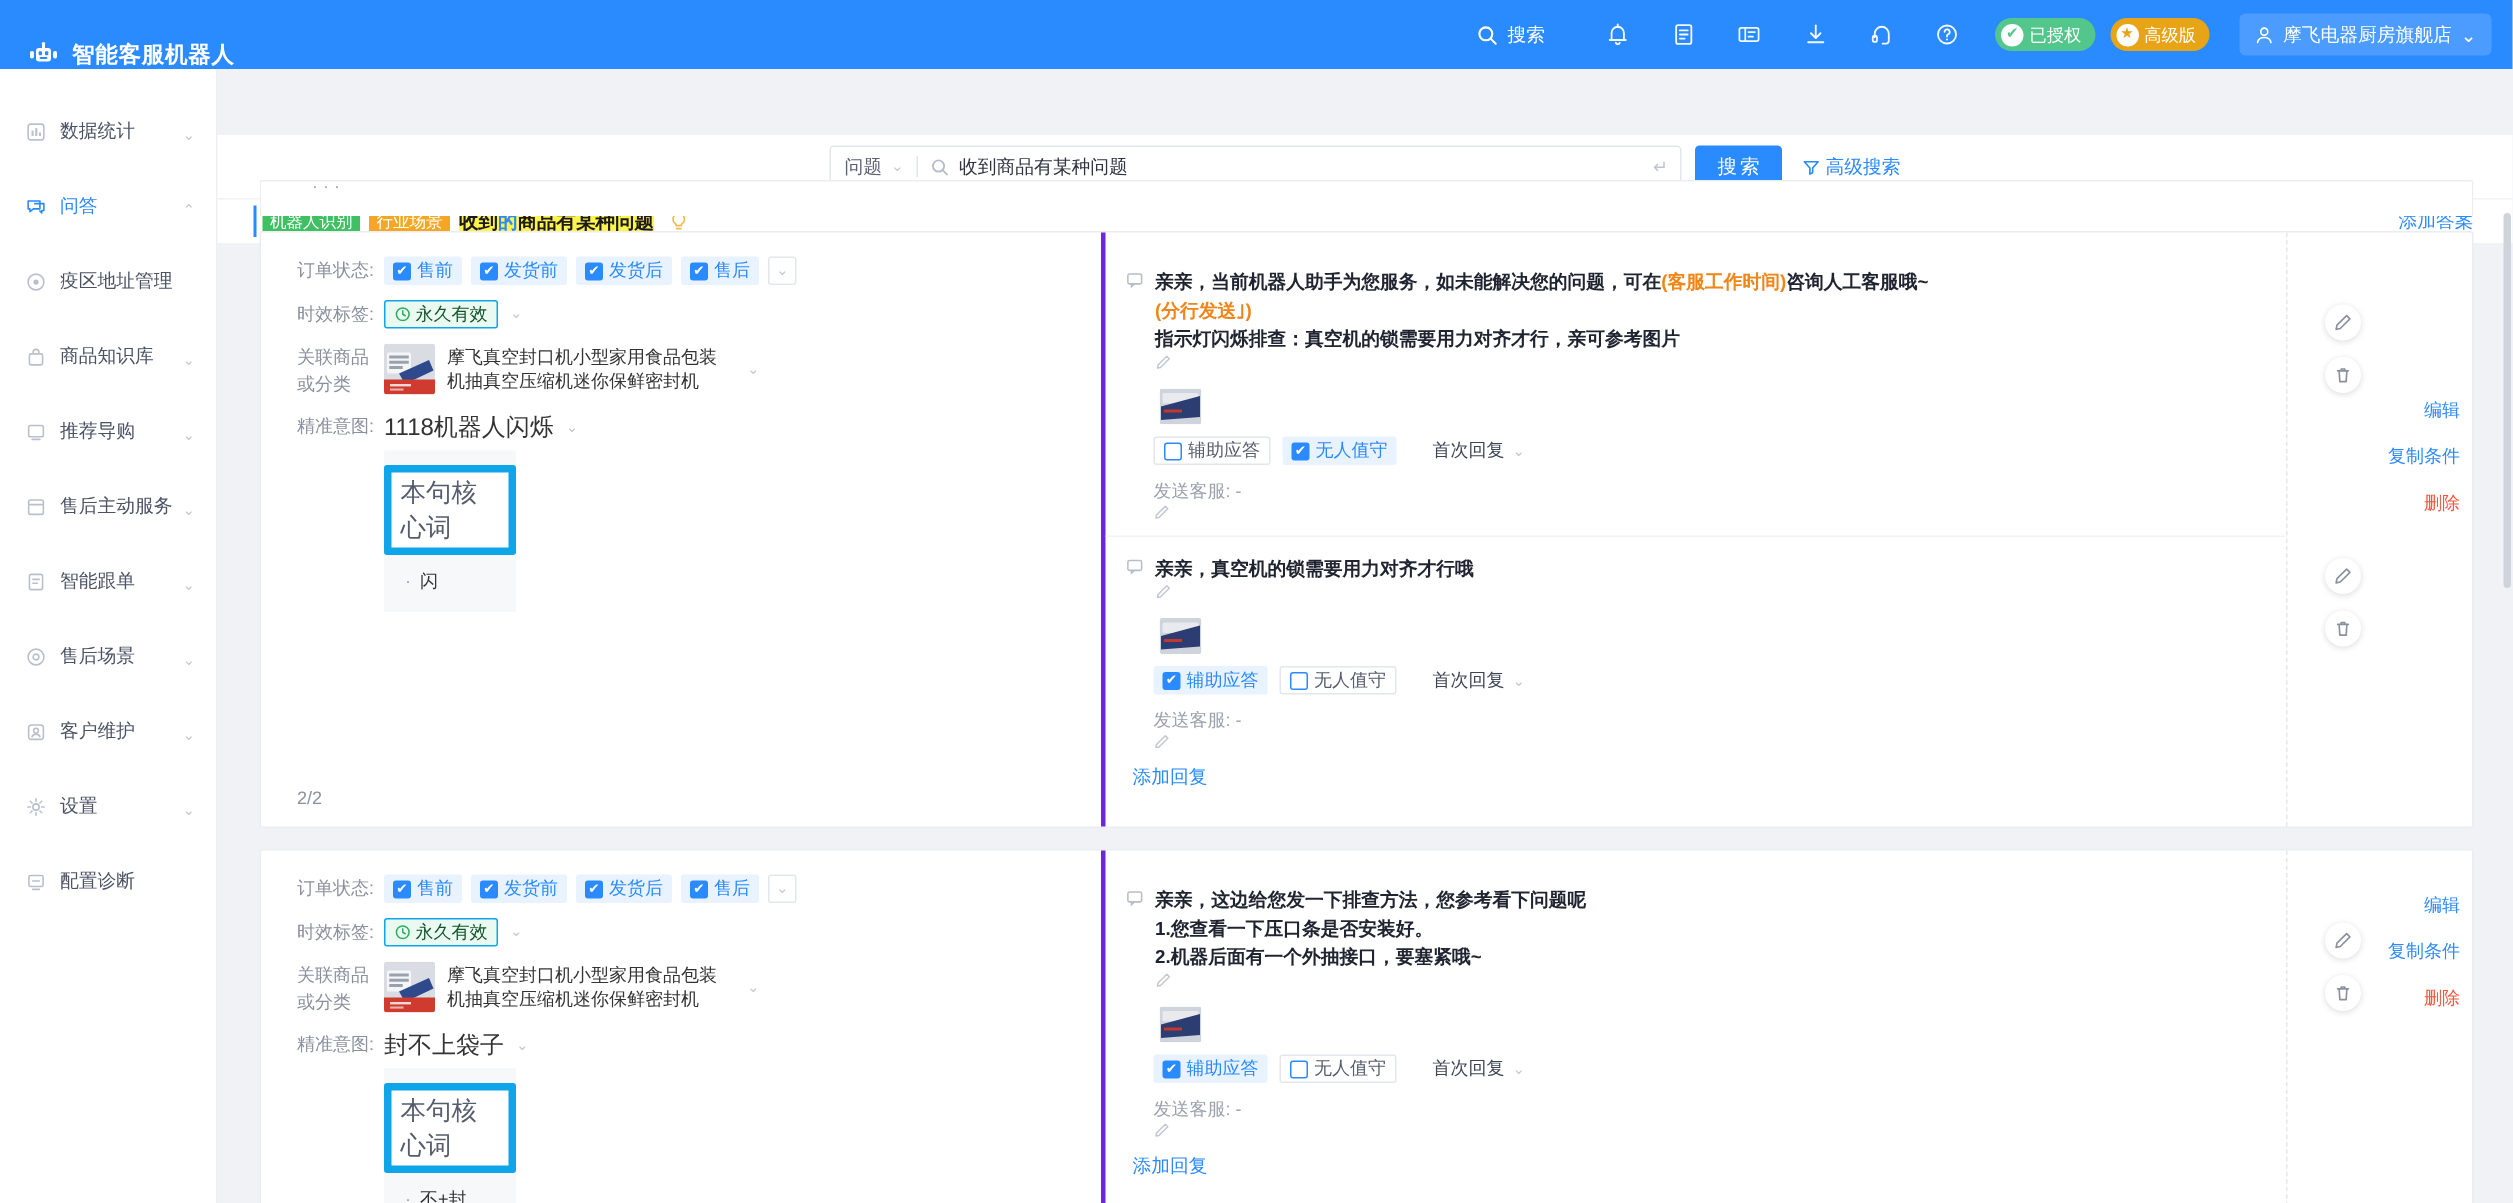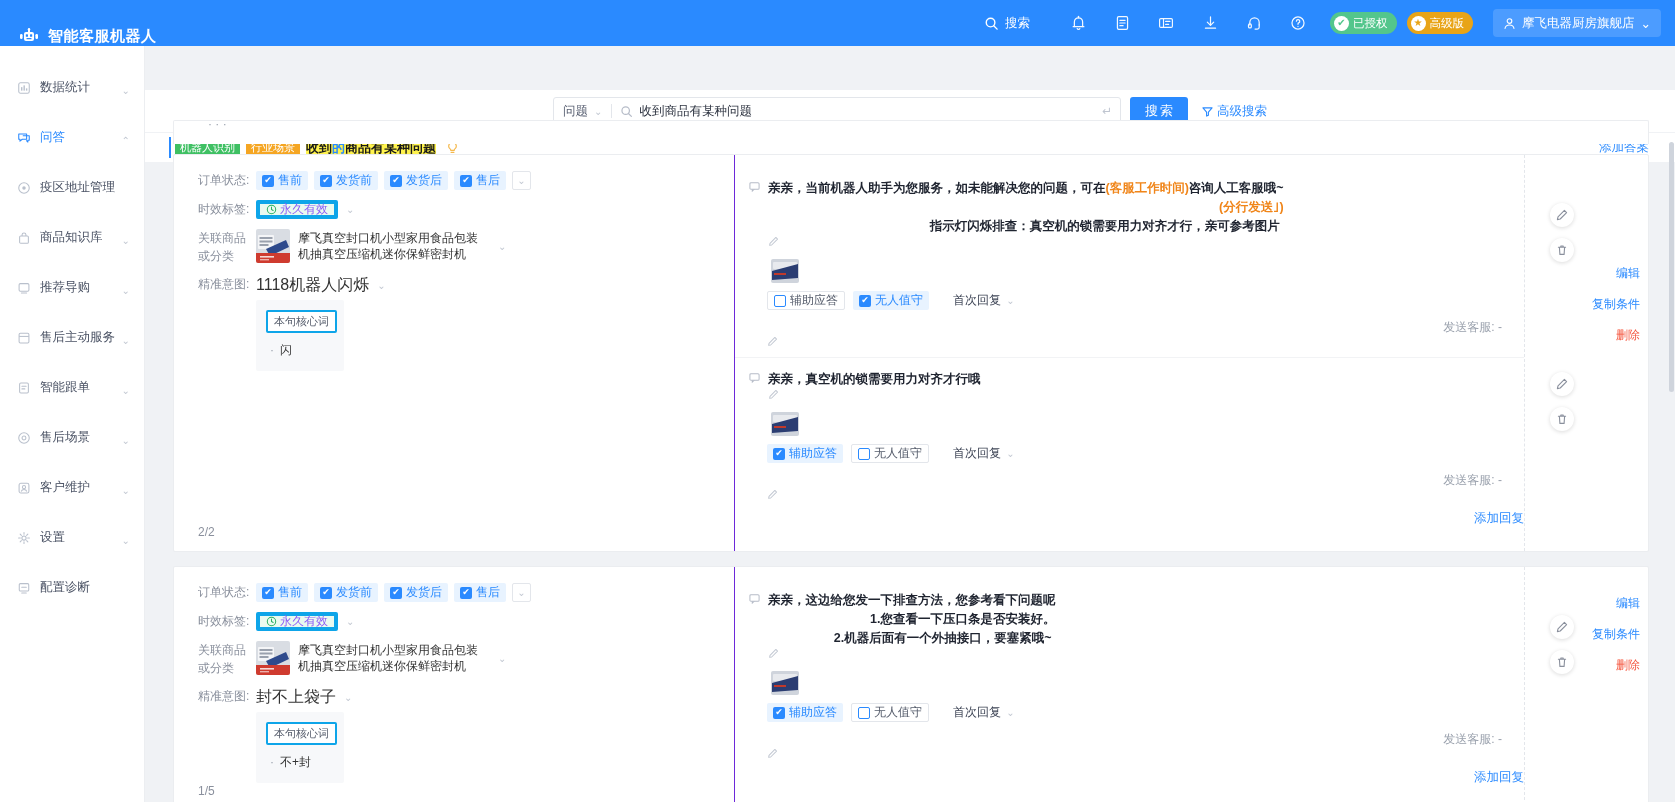--- a/index.html
+++ b/index.html
@@ -126,21 +126,21 @@
     height: 24px; background: #fff; border: 1px solid #ebedf0; border-bottom: 0;
     overflow: hidden; color: #9aa1ad; font-size: 12px; padding-left: 34px; line-height: 6px;
     border-radius: 2px 2px 0 0;
   }
 
   .card {
     display: flex; background: #fff; border: 1px solid #ebedf0; border-radius: 2px;
     margin-bottom: 14px; position: relative;
   }
   .card-left { width: 560px; padding: 16px 10px 14px 24px; position: relative; }
-  .card-mid { flex: 1; padding: 12px 0 12px 0; border-left: 1px solid #6d28d9; text-align: right; }
+  .card-mid { flex: 1; padding: 12px 0 12px 0; border-left: 3px solid #6d28d9; }
   .card-right {
     width: 64px; border-left: 1px dashed #e3e6eb; position: relative;
   }
   .card-links { width: 60px; padding-top: 0; position: relative; }
 
   .frow { display: flex; align-items: flex-start; margin-bottom: 10px; }
   .flabel { width: 58px; flex: 0 0 58px; color: #8a909d; font-size: 12px; line-height: 18px; }
   .fval { flex: 1; display: flex; align-items: center; flex-wrap: wrap; gap: 6px; }
 
   .chk {
@@ -150,37 +150,37 @@
   .chk.on { background: #e8f3ff; color: #2a8aff; }
   .chk.off { background: #fff; color: #555c6b; border: 1px solid #e3e6eb; }
   .cb { width: 12px; height: 12px; border-radius: 2px; display: inline-flex; align-items: center; justify-content: center; }
   .cb.on { background: #2a8aff; color: #fff; font-size: 9px; line-height: 1; }
   .cb.off { background: #fff; border: 1px solid #2a8aff; }
   .caret-sm { color: #c2c8d2; font-size: 10px; margin-left: 2px; }
   .caret-box { width: 19px; height: 19px; border: 1px solid #e3e6eb; border-radius: 2px; display: inline-flex; align-items: center; justify-content: center; color: #c2c8d2; font-size: 10px; }
 
   .tag-valid {
     display: inline-flex; align-items: center; gap: 3px;
-    height: 19px; padding: 0 6px; background: #eafaf0; border: 4px solid #0ea5e9;
-    border-radius: 2px; color: #8b5cf6; font-size: 12px; white-space: nowrap;
+    height: 19px; padding: 0 6px; background: #eafaf0; border: 1px solid #0ea5e9;
+    border-radius: 2px; color: #14532d; font-size: 12px; white-space: nowrap;
   }
 
   .prod { display: flex; align-items: center; gap: 8px; }
   .prod-thumb { width: 34px; height: 34px; border-radius: 2px; flex: 0 0 34px; overflow: hidden; }
   .prod-name { font-size: 12px; color: #333; line-height: 16px; max-width: 250px; }
 
   .intent { font-size: 16px; color: #333; }
 
   .kwbox {
     margin-left: 58px; margin-top: 4px; width: 88px;
     background: #f7f8fa; border-radius: 2px; padding: 10px 0 12px 0;
   }
   .kwbox-title {
-    display: inline-block; margin-left: 10px; background: #fff; border: 2px solid #0ea5e9;
-    border-radius: 2px; padding: 2px 6px; font-size: 11px; color: #555c6b;
+    display: inline-block; background: #fff; border: 5px solid #0ea5e9;
+    border-radius: 2px; padding: 2px 6px; font-size: 17px; color: #555c6b;
   }
   .kwbox-item { margin: 9px 0 0 14px; font-size: 12px; color: #333; }
   .kwbox-item::before { content: "\00B7"; margin-right: 6px; color: #9aa1ad; }
 
   .pager { position: absolute; left: 24px; bottom: 12px; color: #8a909d; font-size: 12px; }
 
   .ansblock { padding: 12px 18px 10px 14px; position: relative; }
   .ansblock + .ansblock { border-top: 1px solid #f2f3f5; }
   .ans-head { display: flex; gap: 8px; }
   .ans-bubble { color: #b6bcc8; flex: 0 0 auto; margin-top: 2px; }

